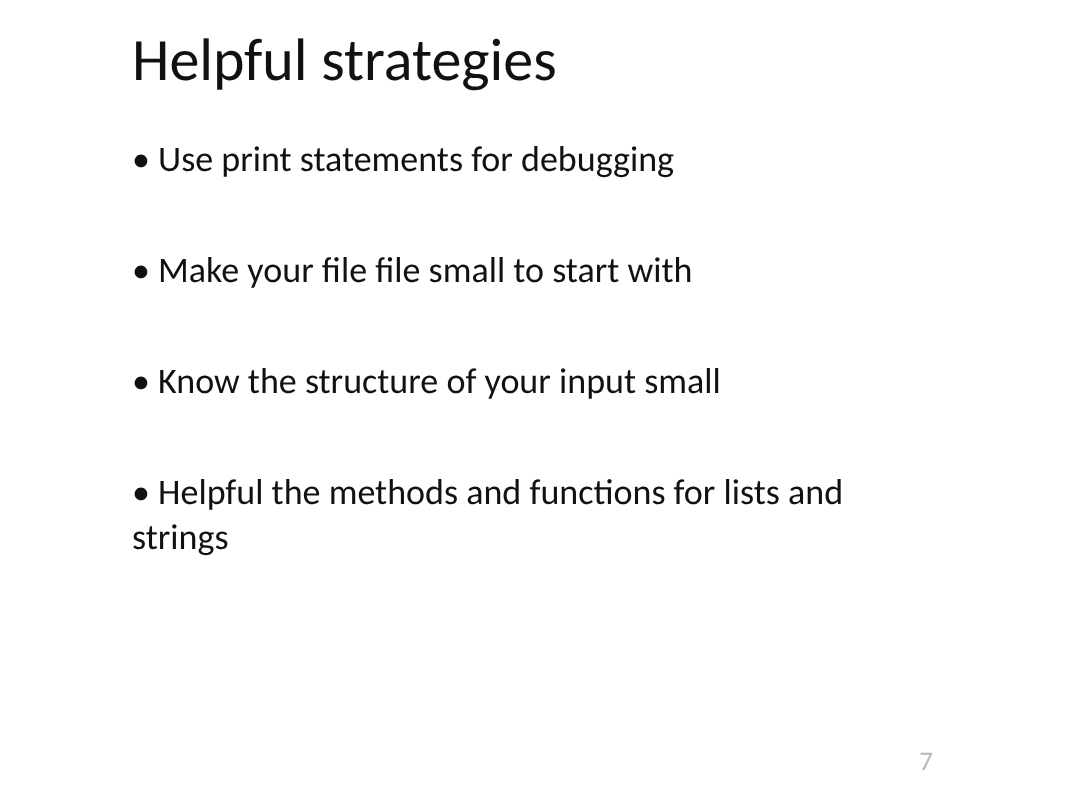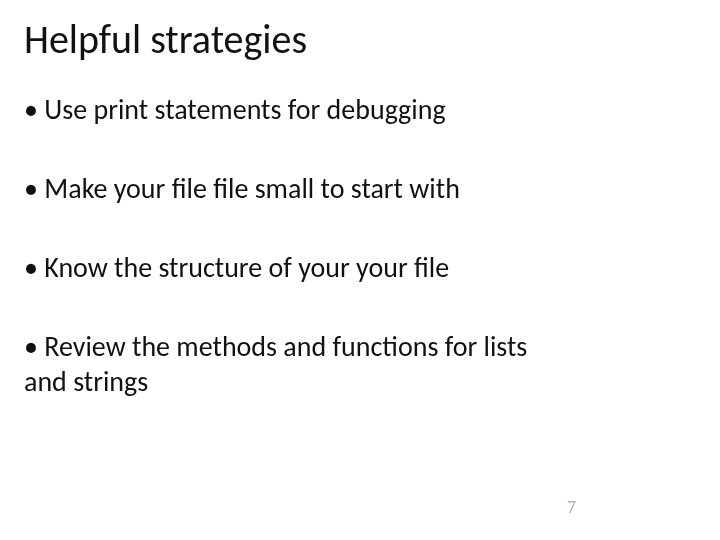--- a/index.html
+++ b/index.html
@@ -10,37 +10,38 @@
     background: #ffffff;
     font-family: Calibri, "Segoe UI", Arial, sans-serif;
     color: #111111;
     position: relative;
     overflow: hidden;
   }
   .slide {
     box-sizing: border-box;
     width: 604px;
     height: 540px;
-    padding: 18px 30px 0 24px;
+    padding: 18px 30px 0 42px;
     position: relative;
+    margin-left: 46px;
   }
   .title {
     font-size: 40px;
     font-weight: 400;
     letter-spacing: 0px;
     margin: 0 0 30px 0;
     line-height: 1.1;
   }
   ul.bullets {
     list-style: none;
     margin: 0;
     padding: 0;
   }
   ul.bullets li {
-    font-size: 28px;
+    font-size: 24px;
     line-height: 1.25;
     margin: 0 0 44px 0;
     padding-left: 0;
   }
   ul.bullets li::before {
     content: "• ";
   }
   .pagenum {
     position: absolute;
     right: 28px;
@@ -51,18 +52,18 @@
 </style>
 </head>
 <body>
 
 <div class="slide">
   <h1 class="title">Helpful strategies</h1>
 
   <ul class="bullets">
     <li>Use print statements for debugging</li>
     <li>Make your file file small to start with</li>
-    <li>Know the structure of your your file</li>
-    <li>Review the methods and functions for lists and strings</li>
+    <li>Know the structure of your input small</li>
+    <li>Helpful the methods and functions for lists and strings</li>
   </ul>
 
   <div class="pagenum">7</div>
 </div>
 
 </body></html>

